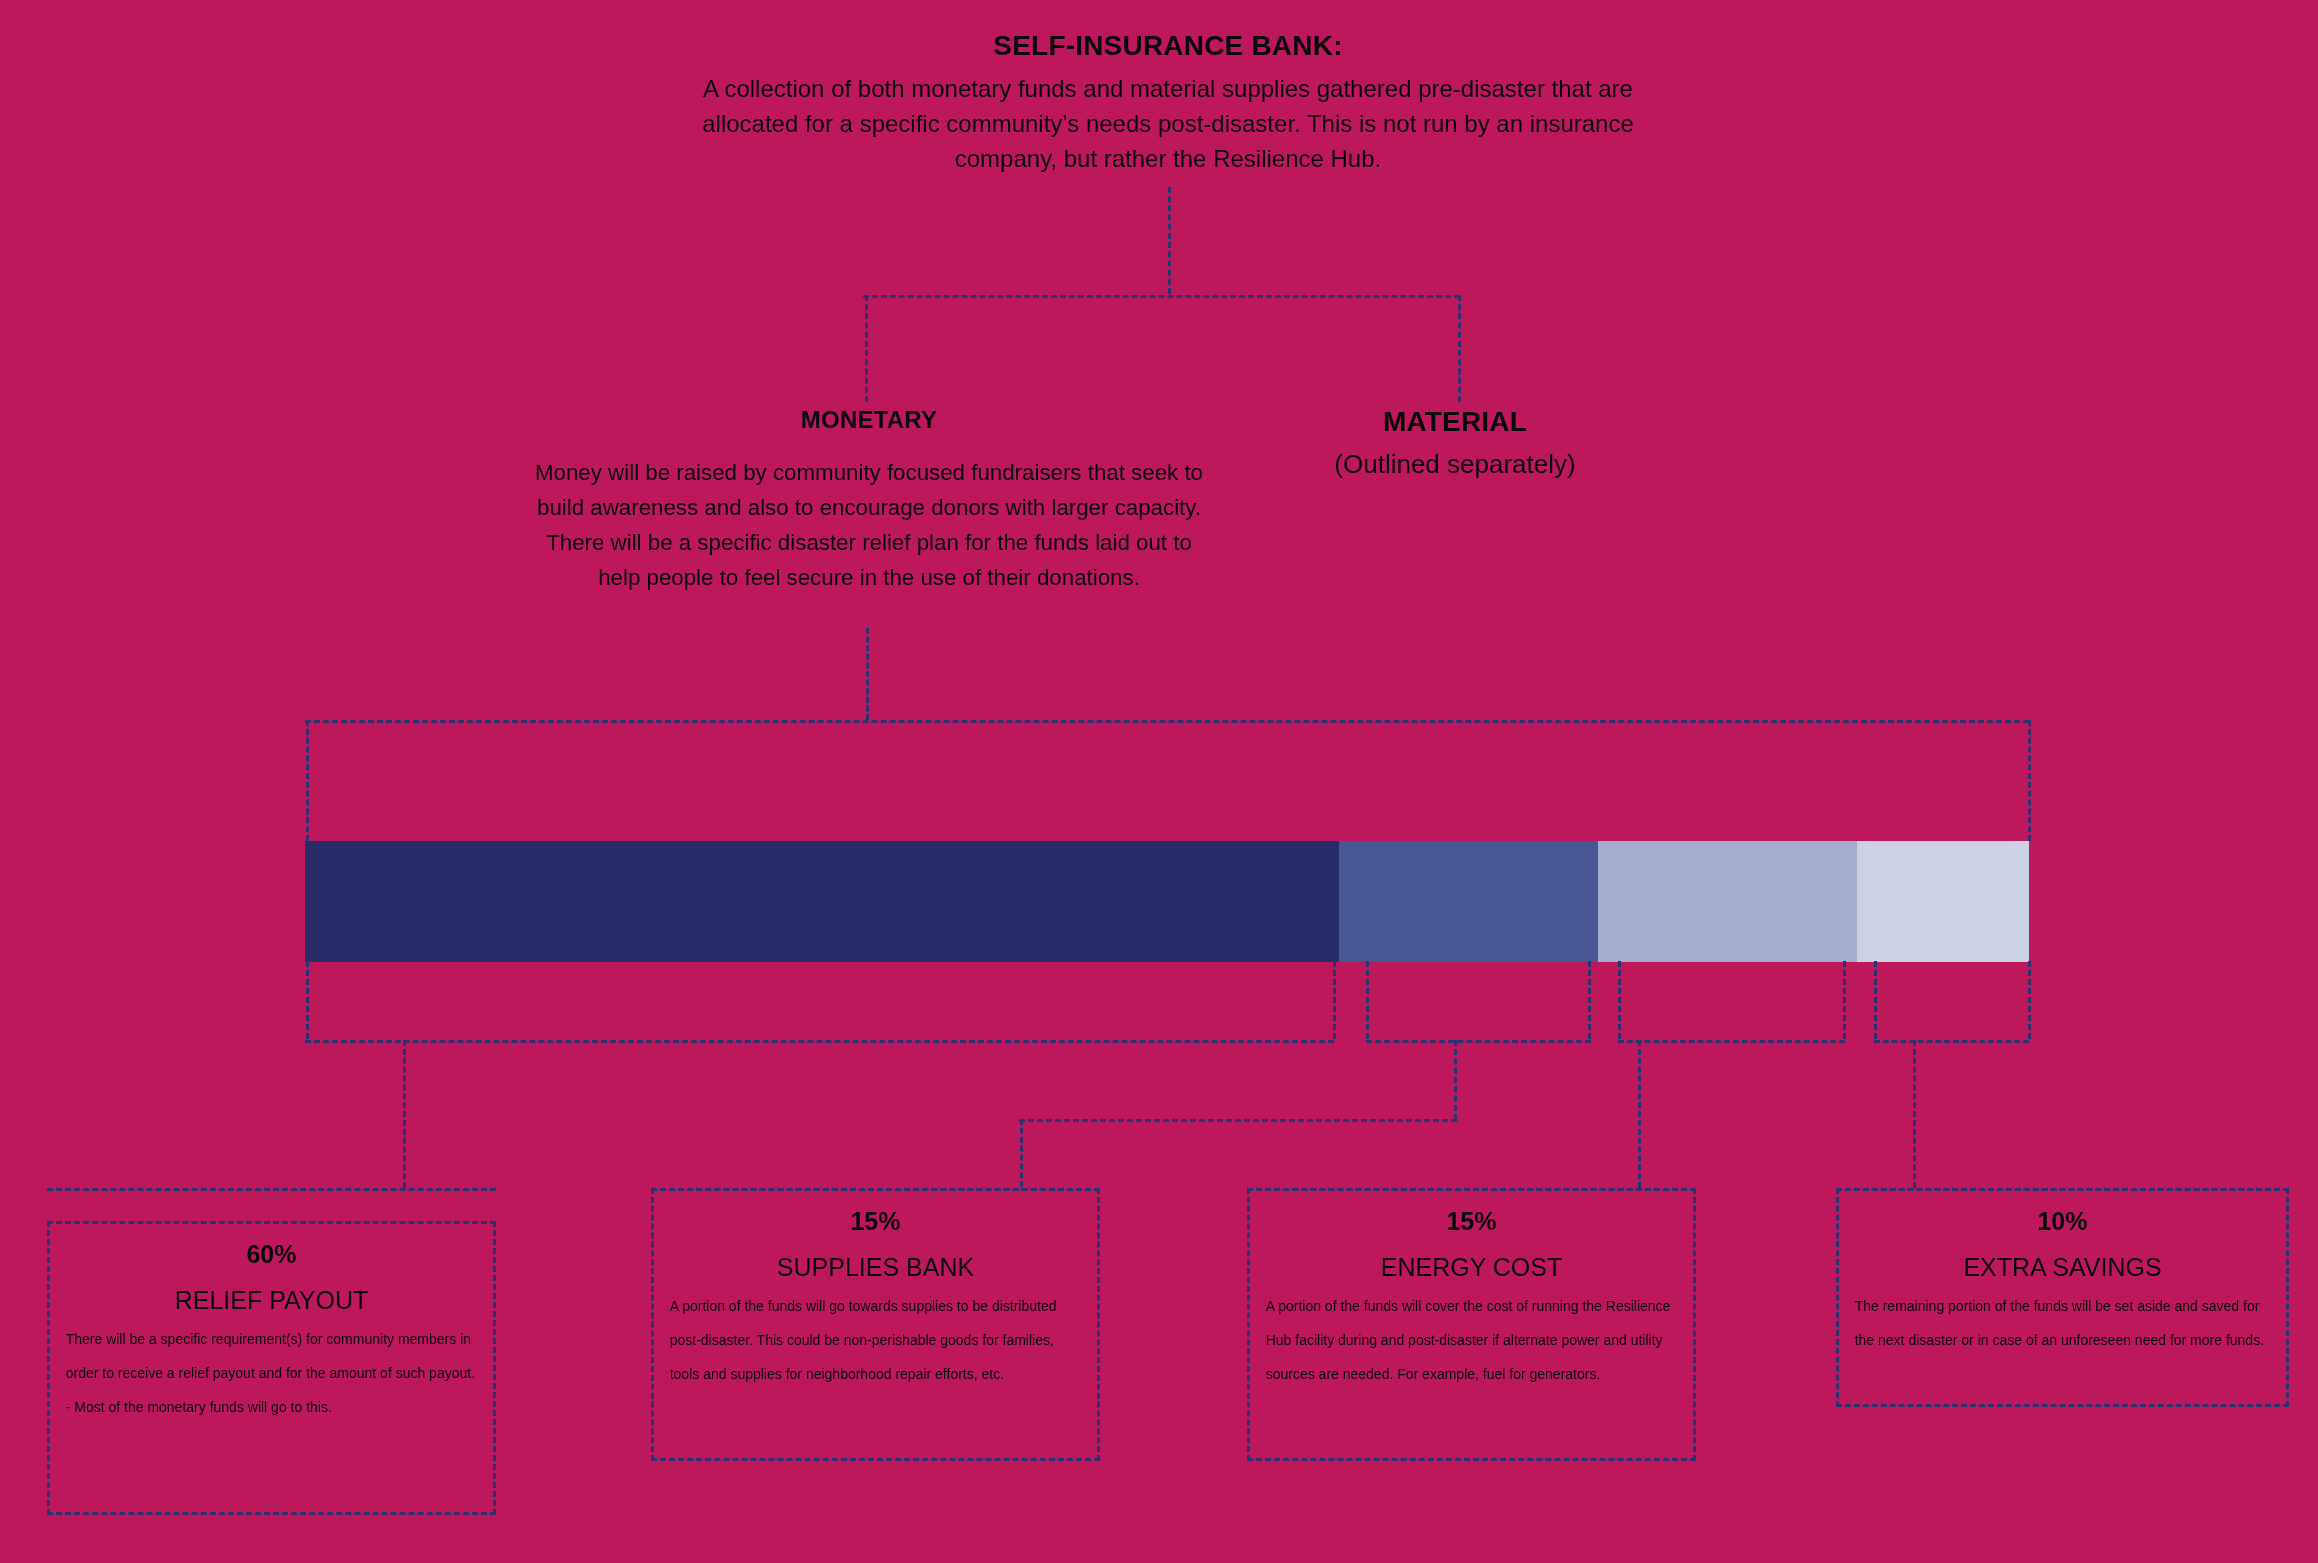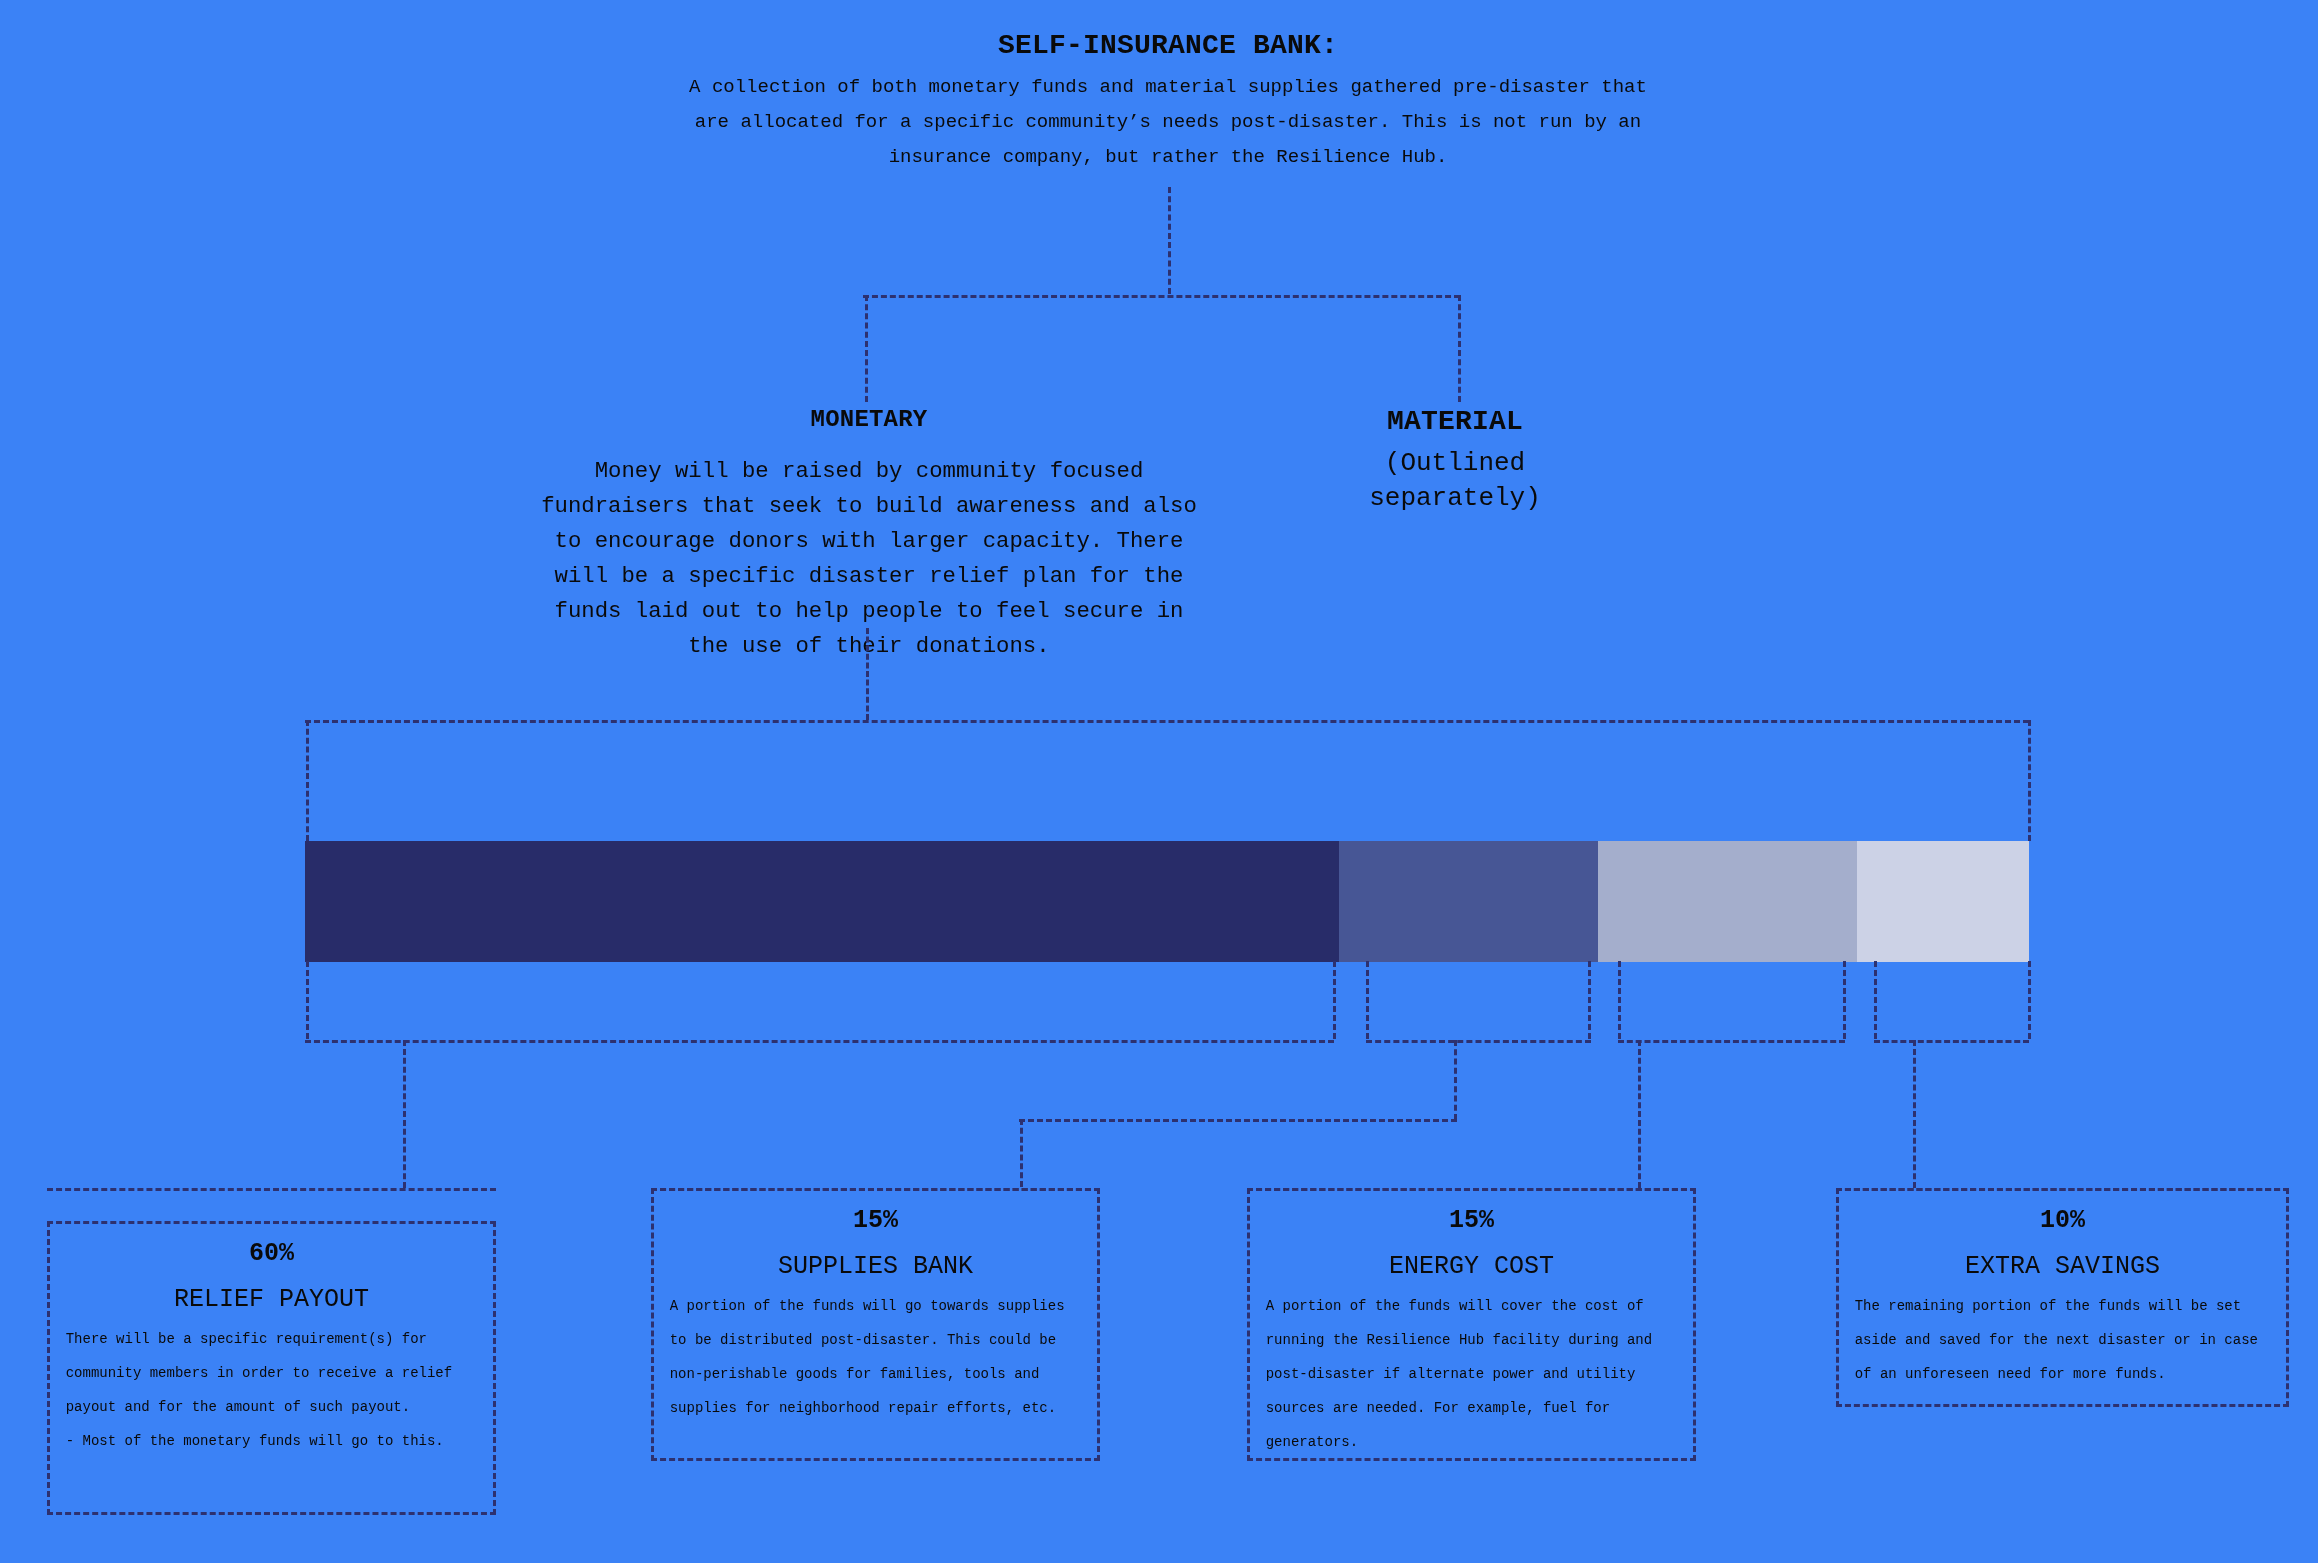--- a/index.html
+++ b/index.html
@@ -4,37 +4,37 @@
 <style>
   html, body {
     margin: 0;
     padding: 0;
     background: #d8dee7;
   }
   #page {
     position: relative;
     width: 2319px;
     height: 1563px;
-    background: #3b82f6;
-    font-family: Liberation Mono, monospace;
+    background: #be185d;
+    font-family: Liberation Sans, sans-serif;
     color: #0a0a0a;
     overflow: hidden;
   }
 
   
   .node { position: absolute; text-align: center; }
   .node .ttl {
     font-weight: bold;
     letter-spacing: 0.2px;
   }
   .node .body { font-weight: 400; }
 
   #root-node { left: 670px; top: 30px; width: 996px; }
   #root-node .ttl  { font-size: 28px; margin-bottom: 8.5px; }
-  #root-node .body { font-size: 19px; line-height: 35px; }
+  #root-node .body { font-size: 24px; line-height: 35px; }
 
   #monetary-node { left: 531px; top: 406px; width: 676px; }
   #monetary-node .ttl  { font-size: 24px; margin-bottom: 21px; }
   #monetary-node .body { font-size: 22.3px; line-height: 35px; }
 
   #material-node { left: 1298px; top: 406px; width: 314px; }
   #material-node .ttl  { font-size: 28px; margin-bottom: 8.5px; }
   #material-node .body { font-size: 26px; line-height: 35px; }
 
   

